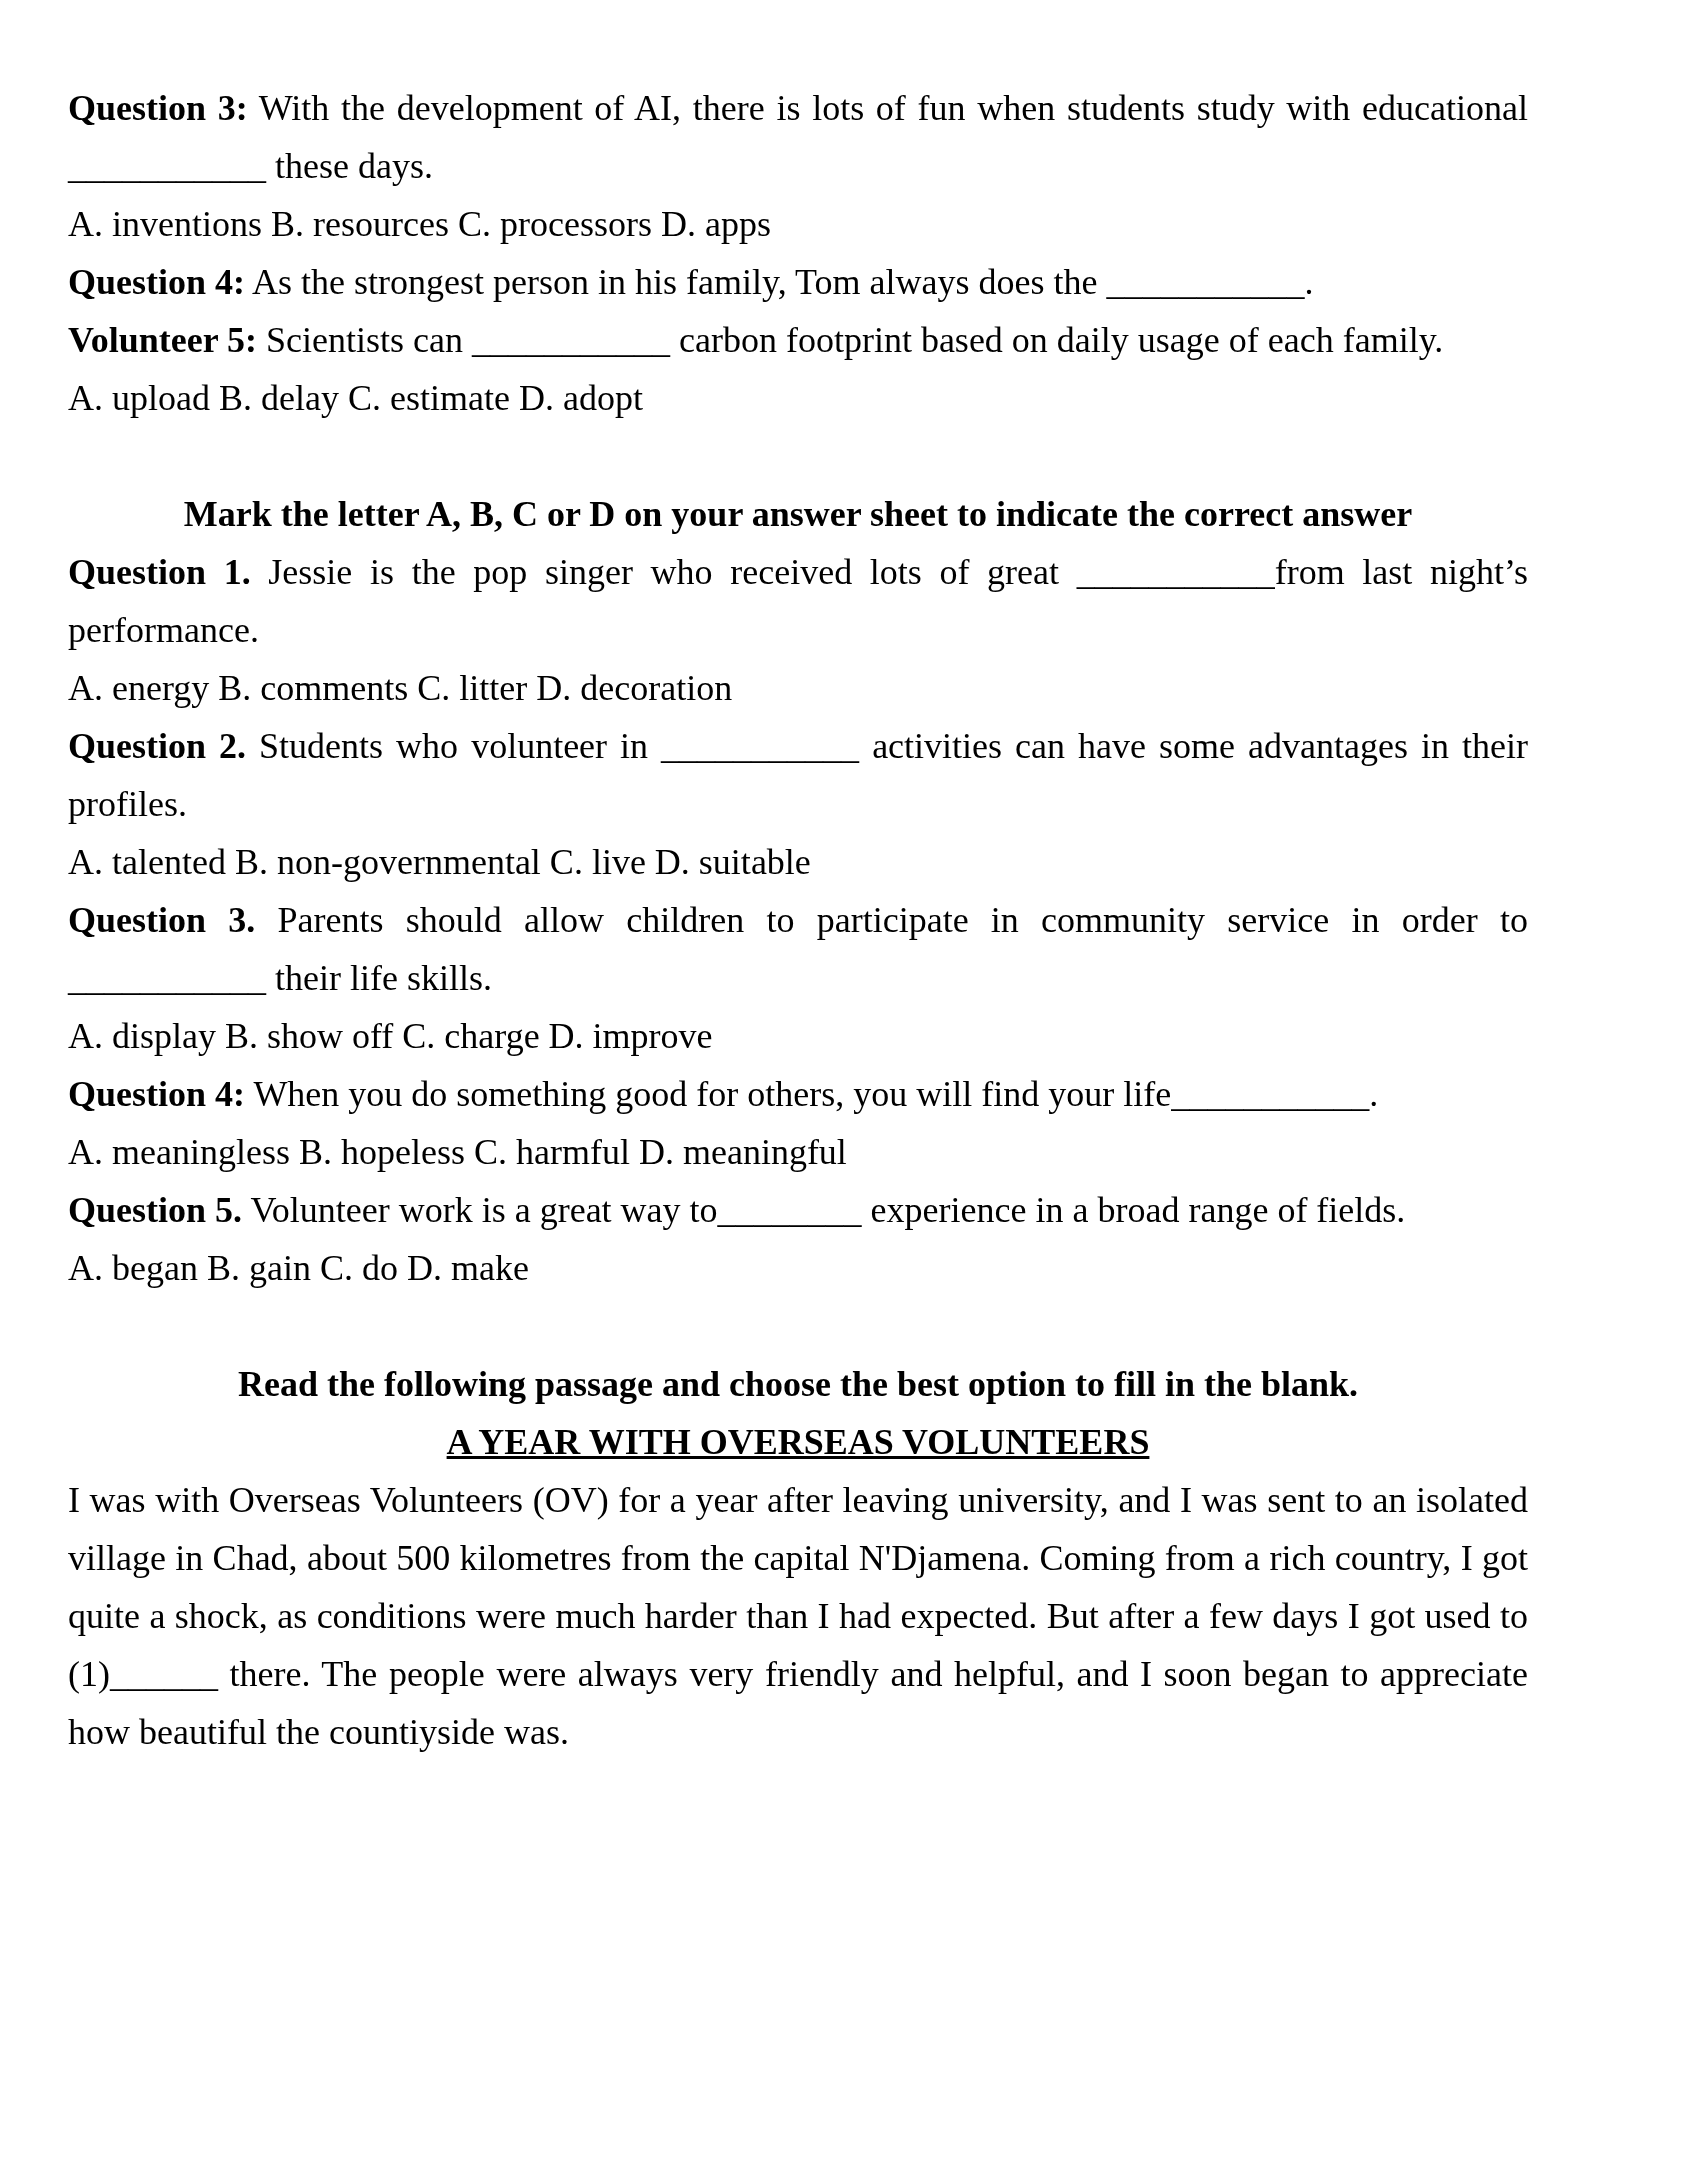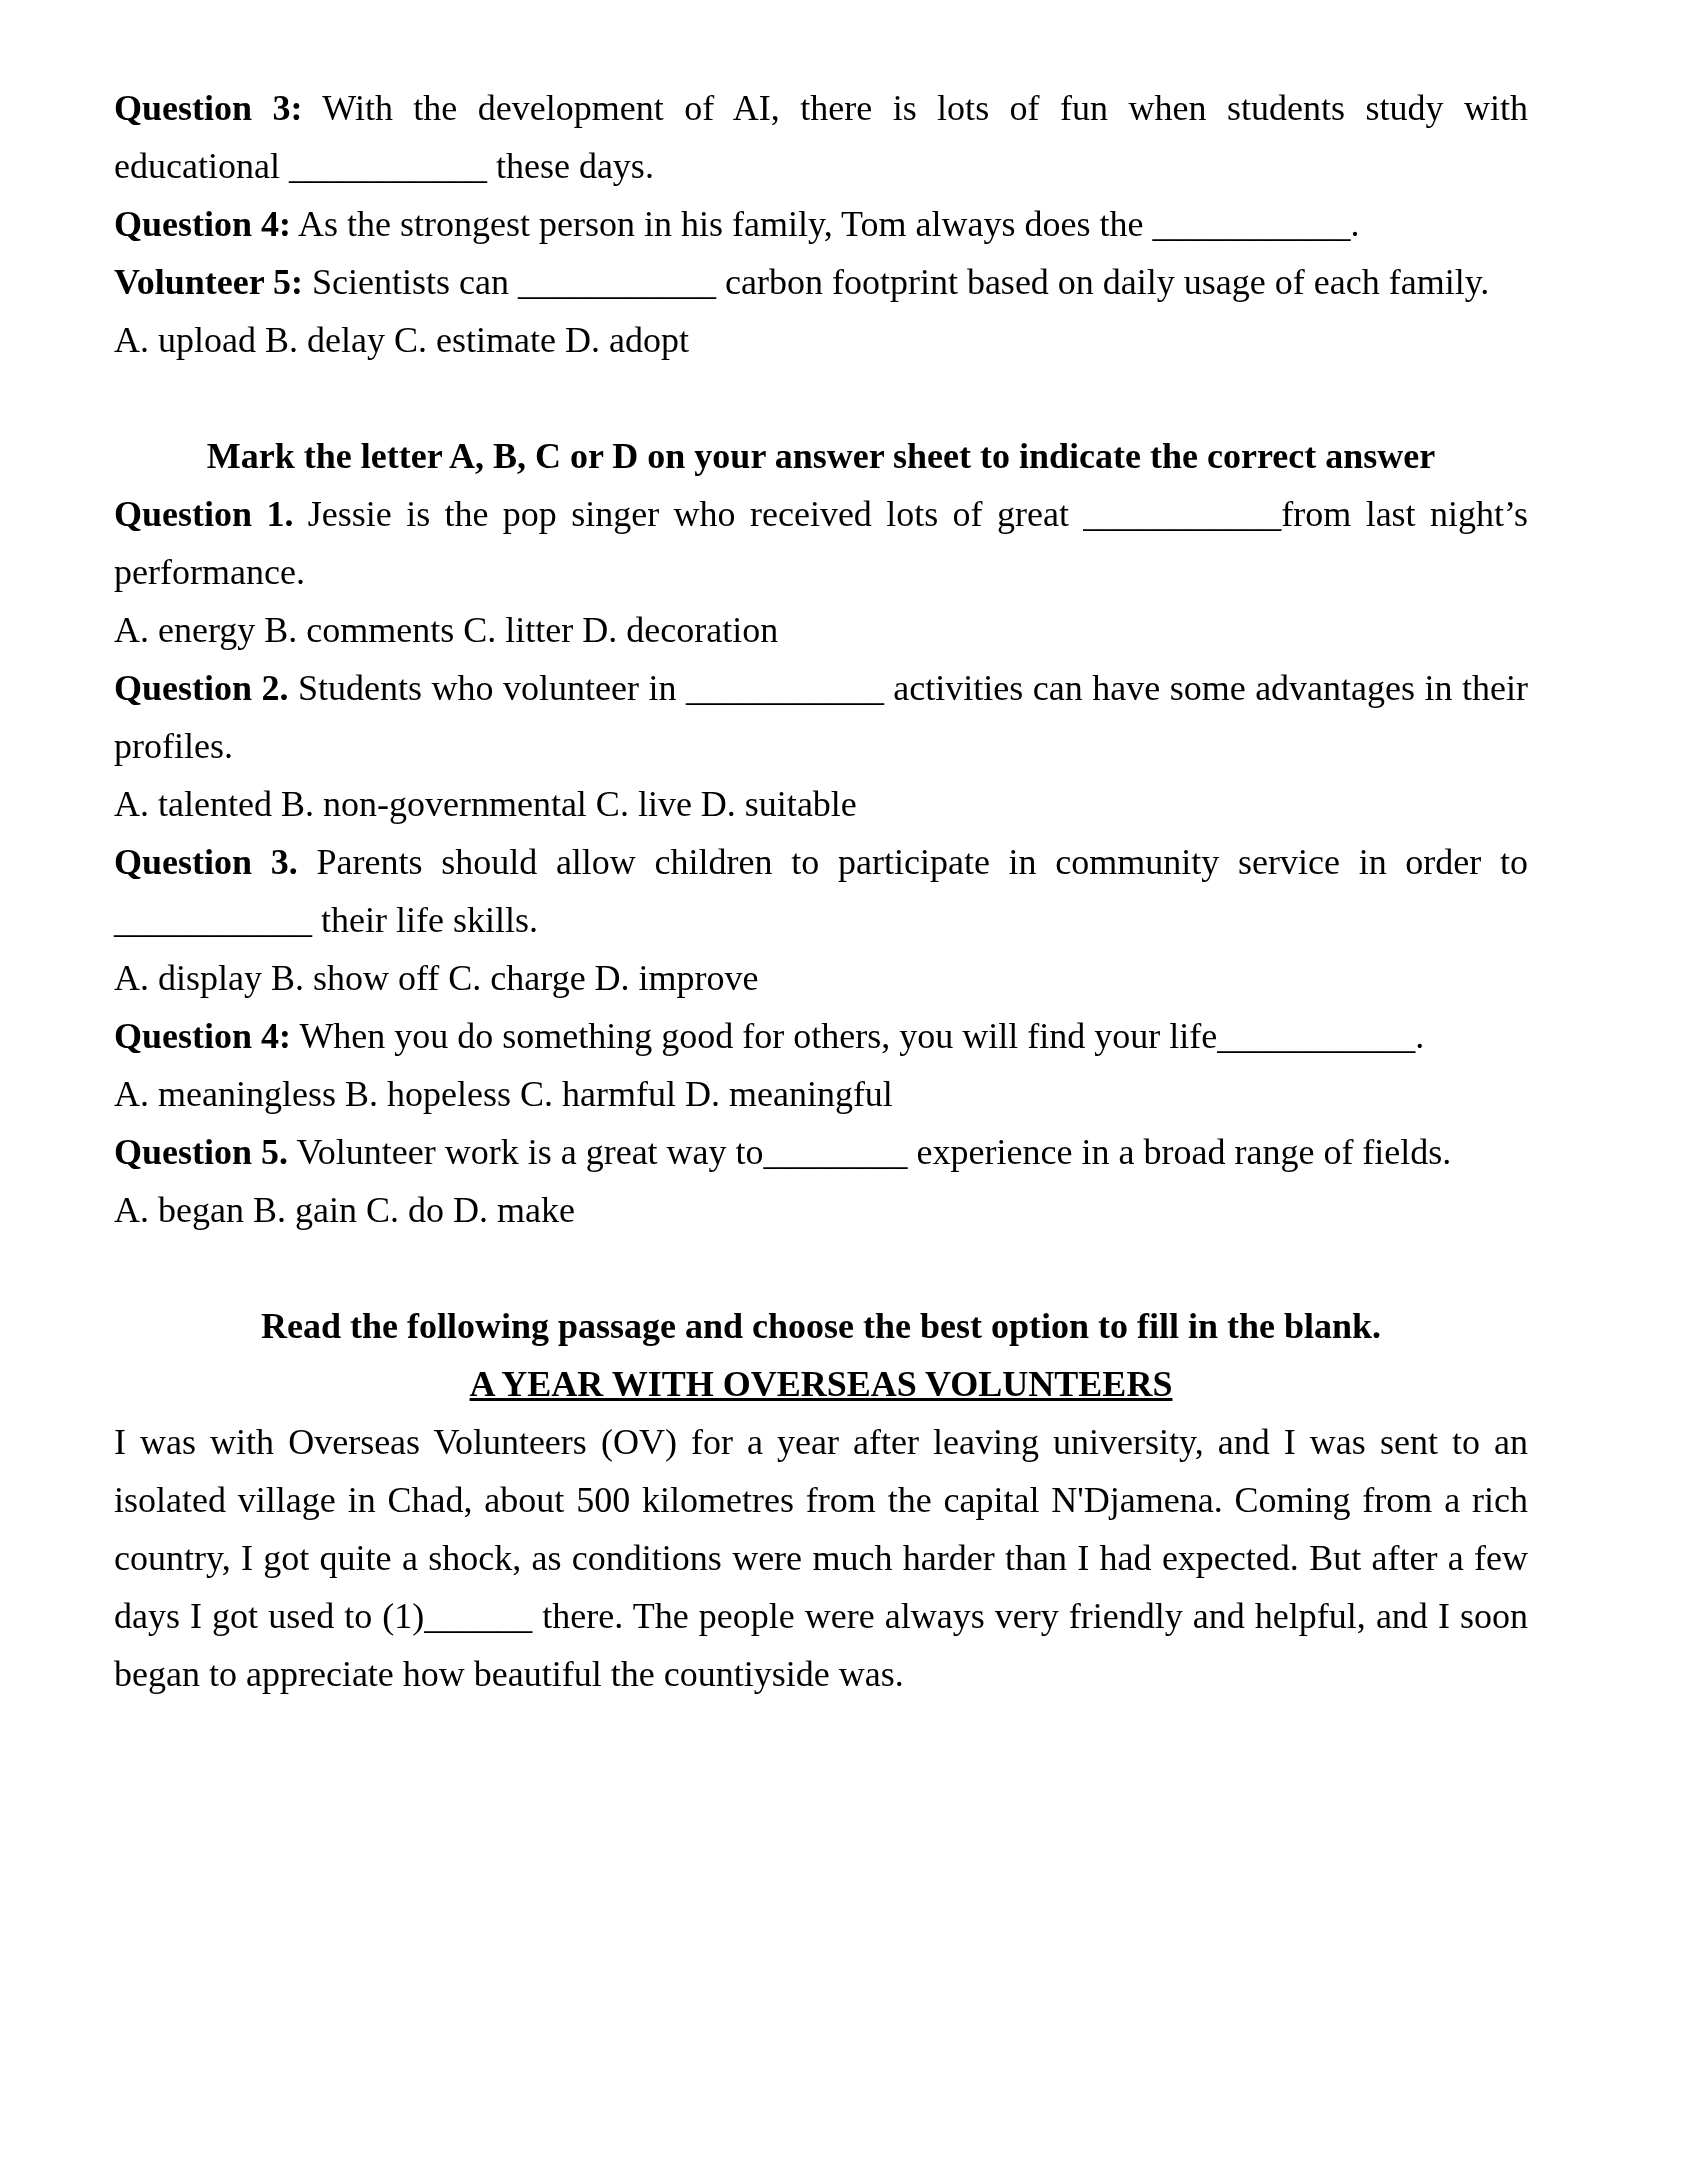--- a/index.html
+++ b/index.html
@@ -7,21 +7,21 @@
   body {
     width: 1687px;
     height: 2183px;
     font-family: "Liberation Serif", serif;
     color: #000000;
     overflow: hidden;
   }
   .page {
     width: 1687px;
     height: 2183px;
-    padding: 79px 159px 0 114px;
+    padding: 79px 159px 0 68px;
   }
   p {
     font-size: 36px;
     line-height: 58px;
     text-align: justify;
   }
   .opts { text-align: left; }
   .q-label { font-weight: bold; }
   .section-heading { font-weight: bold; text-align: center; }
   .passage-title { font-weight: bold; text-align: center; text-decoration: underline; }
@@ -29,20 +29,21 @@
 </style>
 </head>
 <body>
 
 <div class="page">
 
   <p class="q">
     <b class="q-label">Question 3:</b>
     <span>With the development of AI, there is lots of fun when students study with educational ___________ these days.</span>
   </p>
+  <p class="opts">A. inventions B. resources C. processors D. apps</p>
 
   <p class="q">
     <b class="q-label">Question 4:</b>
     <span>As the strongest person in his family, Tom always does the ___________.</span>
   </p>
 
   <p class="q">
     <b class="q-label">Volunteer 5:</b>
     <span>Scientists can ___________ carbon footprint based on daily usage of each family.</span>
   </p>

